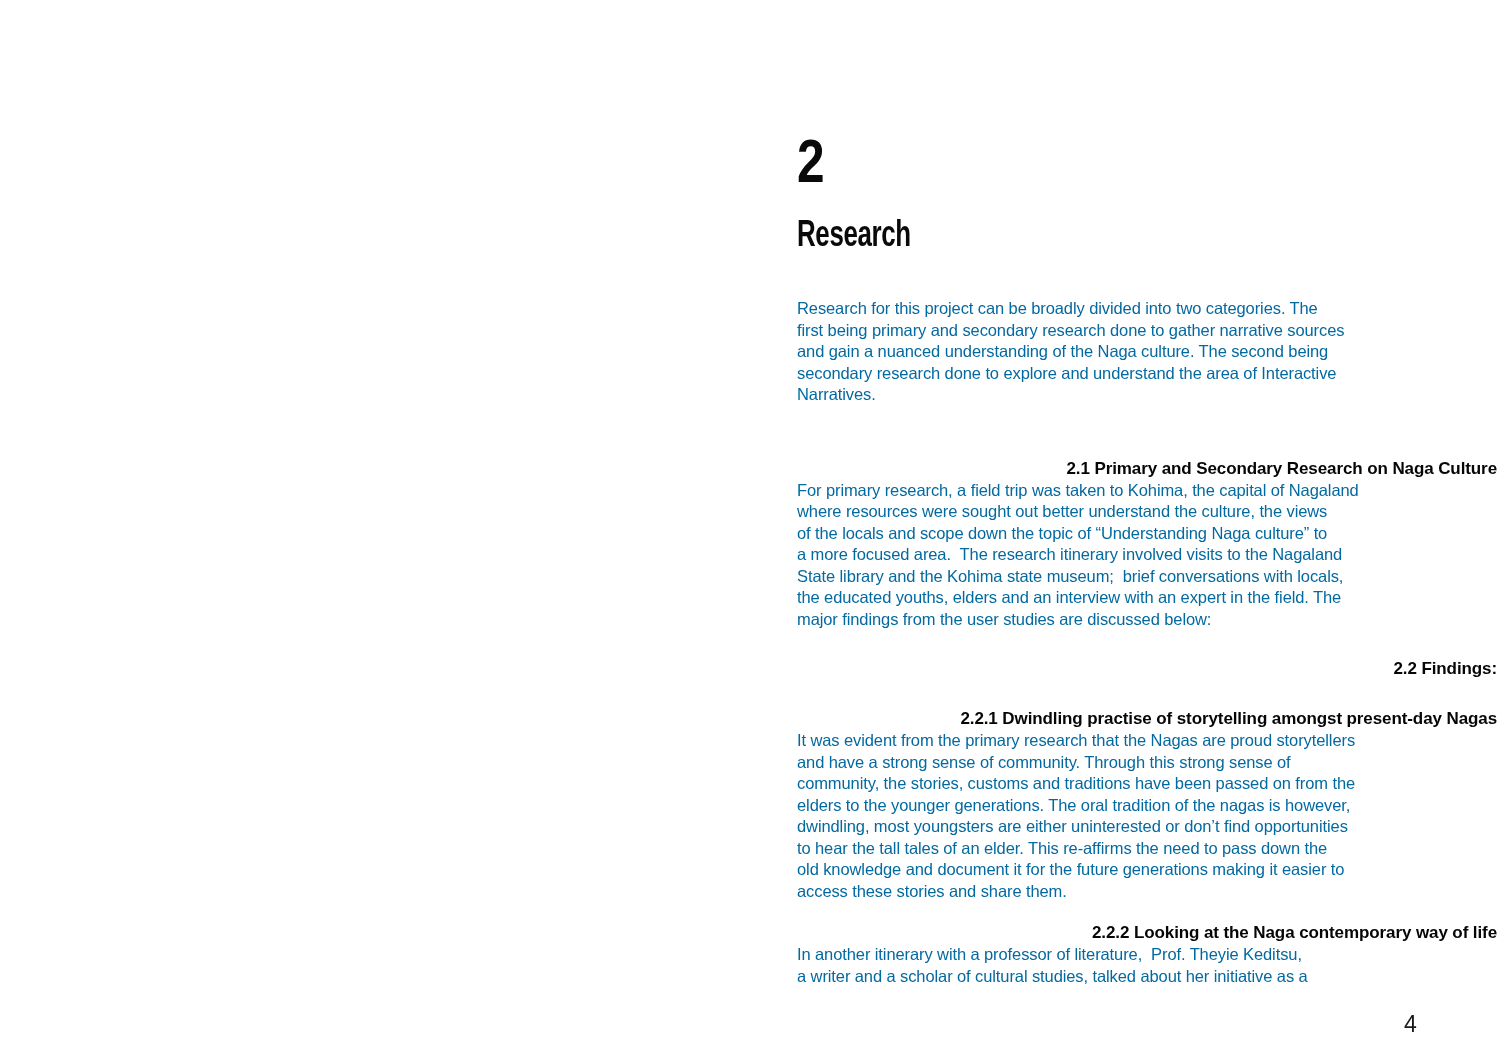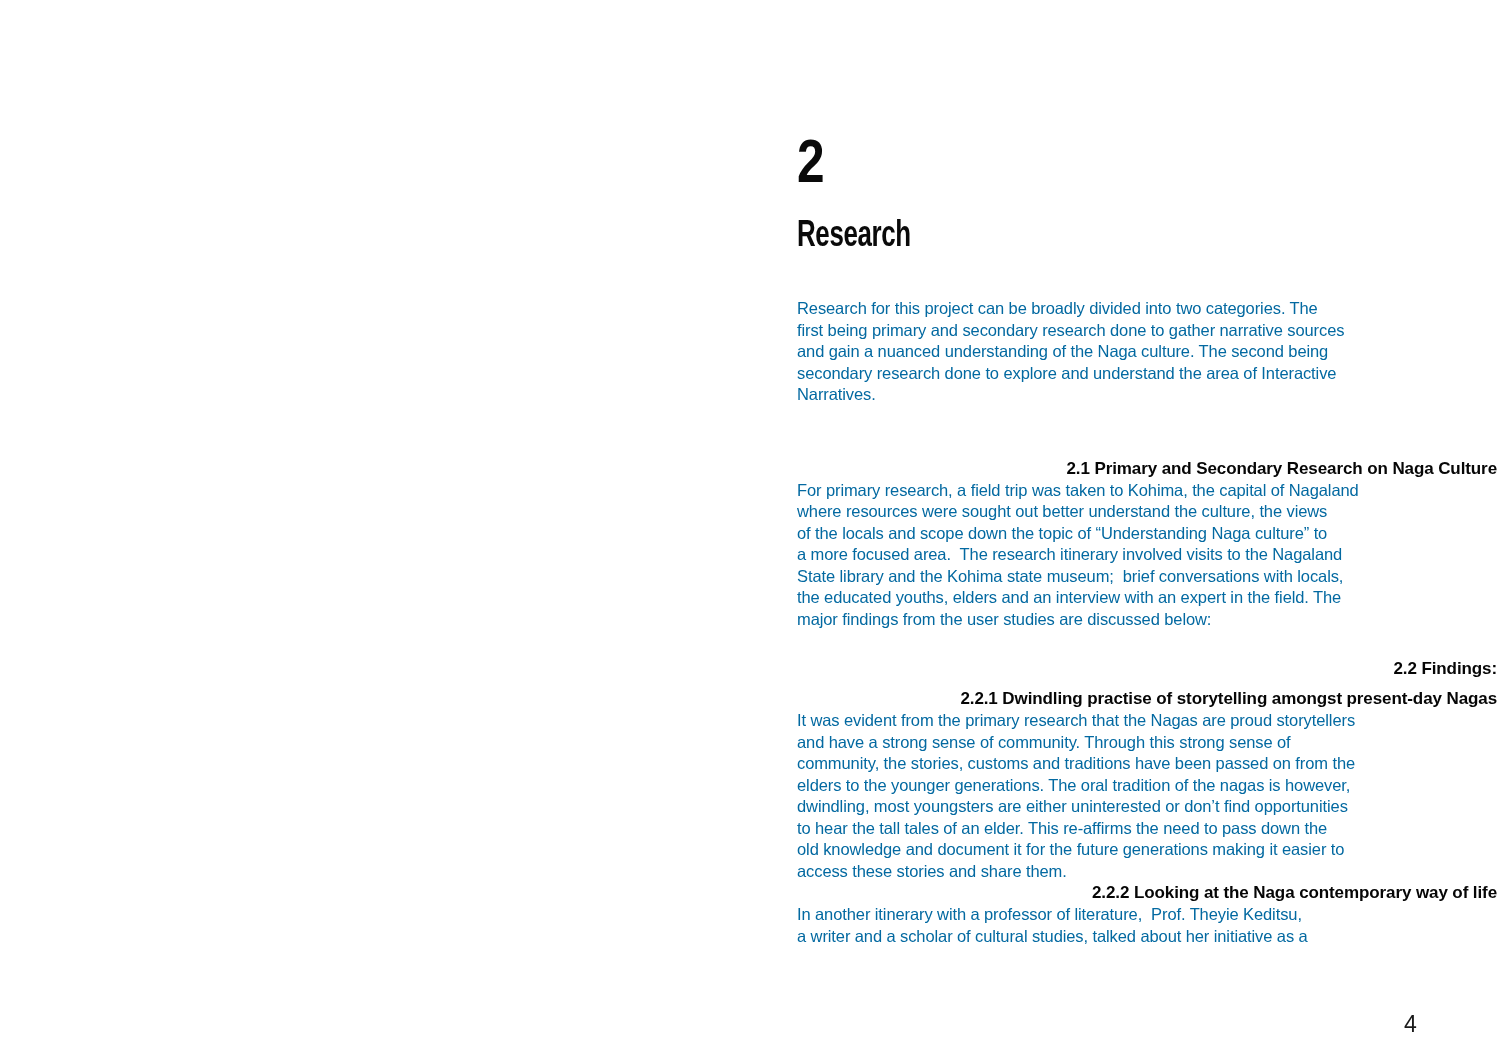--- a/index.html
+++ b/index.html
@@ -58,22 +58,22 @@
     font-size: 17px;
     line-height: 22px;
     font-weight: 700;
     color: #060606;
     letter-spacing: -0.1px;
     white-space: pre-wrap;
     text-align: right;
   }
   .gap-major   { margin-top: 52px; }
   .gap-major-2 { margin-top: 28px; }
-  .gap-sub     { margin-top: 8px; }
-  .gap-sub-2   { }
+  .gap-sub     { margin-top: 28px; }
+  .gap-sub-2   { margin-top: 20px; }
   .page-number {
     position: absolute;
     left: 1404px;
     top: 1010px;
     font-size: 23px;
     line-height: 28px;
     color: #1a1a1a;
   }
 </style>
 </head>

